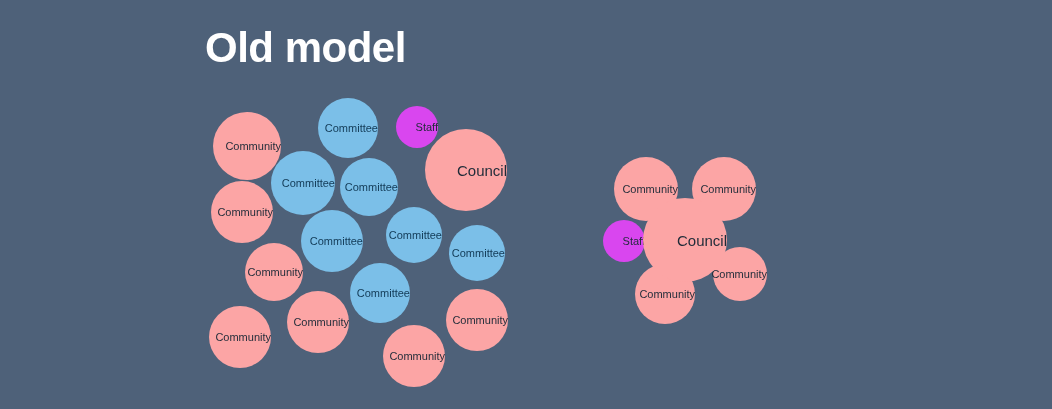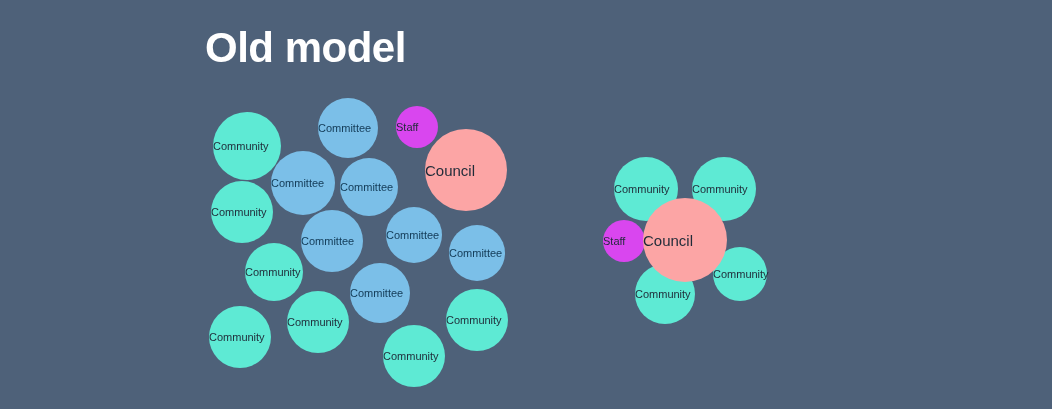--- a/index.html
+++ b/index.html
@@ -40,33 +40,33 @@
     left: 0; top: 0;
     width: 1052px;
     height: 409px;
   }
   .node {
     position: absolute;
     border-radius: 50%;
     box-sizing: border-box;
     display: flex;
     align-items: center;
-    justify-content: flex-start;
+    justify-content: flex-end;
     text-align: center;
     color: #1f2b38;
     font-family: "Liberation Sans", sans-serif;
     line-height: 1;
     user-select: none;
   }
   .node .node-label {
     display: block;
     pointer-events: none;
     white-space: nowrap;
   }
-  .node.community { background: #5eead4; }
+  .node.community { background: #fca5a5; }
   .node.committee { background: #7bbfe8; color: #123a56; }
   .node.council   { background: #fca5a5; }
   .node.staff     { background: #d946ef; }
 </style>
 </head>
 <body style="background: rgb(78, 97, 121);">
 
 <div id="stage" style="background: rgb(78, 97, 121);">
 
   <div class="panel-title" id="title-old">Old model</div>

